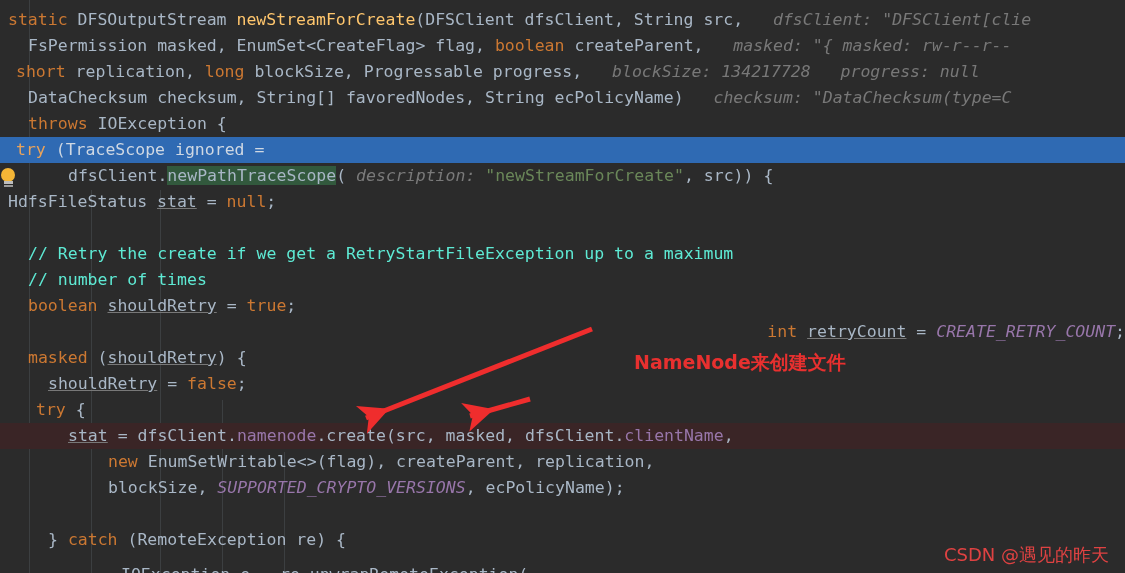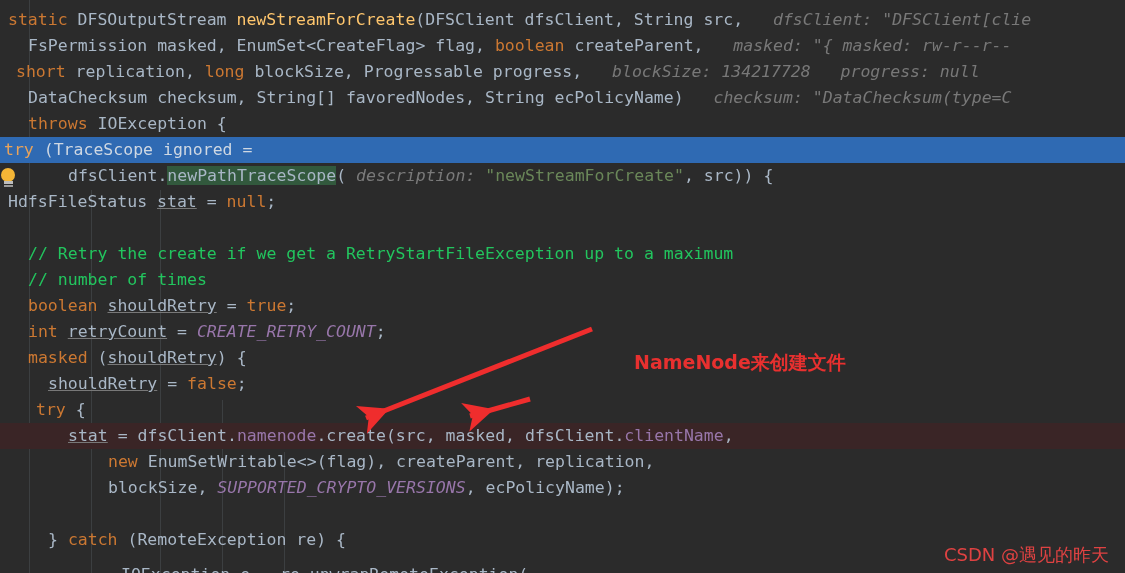--- a/index.html
+++ b/index.html
@@ -57,21 +57,21 @@
   .line.exec {
     background: #3a2526;
   }
 
   
   .kw    { color: #cc7832; }
   .ident { color: #a9b7c6; }
   .meth  { color: #ffc66d; }
   .field { color: #9876aa; }
   .str   { color: #6a8759; }
-  .cmt   { color: #22c55e; }
+  .cmt   { color: #5eead4; }
   .stat  { color: #9876aa; font-style: italic; }
   .udl   { text-decoration: underline; text-decoration-color: #787878; }
   .punc  { color: #a9b7c6; }
   .sel .kw { color: #e8a35c; }
   .sel .ident, .sel .punc { color: #cfd8e3; }
 
   
   .hint {
     color: #787878;
     font-style: italic;
@@ -175,28 +175,28 @@
   <div class="guide" style="left:160px;top:190px;"></div>
   <div class="guide" style="left:222px;top:400px;"></div>
   <div class="guide" style="left:284px;top:452px;"></div>
 
   <div class="code-area" id="code-area">
       <div class="line" style="top: 7px;"><span class="txt" style="padding-left: 8px;"><span class="kw">static </span><span class="ident">DFSOutputStream </span><span class="meth">newStreamForCreate</span><span class="punc">(DFSClient dfsClient, String src,</span><span class="hint">   dfsClient: "DFSClient[clie</span></span></div>
       <div class="line" style="top: 33px;"><span class="txt" style="padding-left: 28px;"><span class="ident">FsPermission masked, EnumSet&lt;CreateFlag&gt; flag, </span><span class="kw">boolean </span><span class="ident">createParent,</span><span class="hint">   masked: "{ masked: rw-r--r--</span></span></div>
       <div class="line" style="top: 59px;"><span class="txt" style="padding-left: 16px;"><span class="kw">short </span><span class="ident">replication, </span><span class="kw">long </span><span class="ident">blockSize, Progressable progress,</span><span class="hint">   blockSize: 134217728   progress: null</span></span></div>
       <div class="line" style="top: 85px;"><span class="txt" style="padding-left: 28px;"><span class="ident">DataChecksum checksum, String[] favoredNodes, String ecPolicyName)</span><span class="hint">   checksum: "DataChecksum(type=C</span></span></div>
       <div class="line" style="top: 111px;"><span class="txt" style="padding-left: 28px;"><span class="kw">throws </span><span class="ident">IOException {</span></span></div>
-      <div class="line sel" style="top: 137px;"><span class="txt" style="padding-left: 4px;"><span class="kw">try </span><span class="ident">(TraceScope ignored =</span></span></div>
+      <div class="line sel" style="top: 137px;"><span class="txt" style="padding-left: 16px;"><span class="kw">try </span><span class="ident">(TraceScope ignored =</span></span></div>
       <div class="line" style="top: 163px;"><span class="txt" style="padding-left: 68px;"><span class="ident">dfsClient.</span><span class="usehl">newPathTraceScope</span><span class="punc">(</span><span class="param"> description: </span><span class="str">"newStreamForCreate"</span><span class="punc">, src)) {</span></span></div>
       <div class="line" style="top: 189px;"><span class="txt" style=""><span class="ident">HdfsFileStatus </span><span class="udl">stat</span><span class="punc"> = </span><span class="kw">null</span><span class="punc">;</span></span></div>
       <div class="line" style="top: 215px;"><span class="txt" style="padding-left: 8px;"></span></div>
       <div class="line" style="top: 241px;"><span class="txt" style="padding-left: 28px;"><span class="cmt">// Retry the create if we get a RetryStartFileException up to a maximum</span></span></div>
       <div class="line" style="top: 267px;"><span class="txt" style="padding-left: 28px;"><span class="cmt">// number of times</span></span></div>
       <div class="line" style="top: 293px;"><span class="txt" style="padding-left: 28px;"><span class="kw">boolean </span><span class="udl">shouldRetry</span><span class="punc"> = </span><span class="kw">true</span><span class="punc">;</span></span></div>
-      <div class="line" style="top: 319px;"><span class="txt" style="padding-left: 28px;"><span class="kw">int </span><span class="udl">retryCount</span><span class="punc"> = </span><span class="stat">CREATE_RETRY_COUNT</span><span class="punc">;</span></span></div>
+      <div class="line" style="top: 319px; text-align: right;"><span class="txt" style="padding-left: 28px;"><span class="kw">int </span><span class="udl">retryCount</span><span class="punc"> = </span><span class="stat">CREATE_RETRY_COUNT</span><span class="punc">;</span></span></div>
       <div class="line" style="top: 345px;"><span class="txt" style="padding-left: 28px;"><span class="kw">masked </span><span class="punc">(</span><span class="udl">shouldRetry</span><span class="punc">) {</span></span></div>
       <div class="line" style="top: 371px;"><span class="txt" style="padding-left: 48px;"><span class="udl">shouldRetry</span><span class="punc"> = </span><span class="kw">false</span><span class="punc">;</span></span></div>
       <div class="line" style="top: 397px;"><span class="txt" style="padding-left: 36px;"><span class="kw">try </span><span class="punc">{</span></span></div>
       <div class="line exec" style="top: 423px;"><span class="txt" style="padding-left: 68px;"><span class="udl">stat</span><span class="punc"> = dfsClient.</span><span class="field">namenode</span><span class="punc">.create(src, masked, dfsClient.</span><span class="field">clientName</span><span class="punc">,</span></span></div>
       <div class="line" style="top: 449px;"><span class="txt" style="padding-left: 108px;"><span class="kw">new </span><span class="punc">EnumSetWritable&lt;&gt;(flag), createParent, replication,</span></span></div>
       <div class="line" style="top: 475px;"><span class="txt" style="padding-left: 108px;"><span class="punc">blockSize, </span><span class="stat">SUPPORTED_CRYPTO_VERSIONS</span><span class="punc">, ecPolicyName);</span></span></div>
       <div class="line" style="top: 527px;"><span class="txt" style="padding-left: 48px;"><span class="punc">} </span><span class="kw">catch </span><span class="punc">(RemoteException re) {</span></span></div>
     </div>
 
   <div class="bulb">

